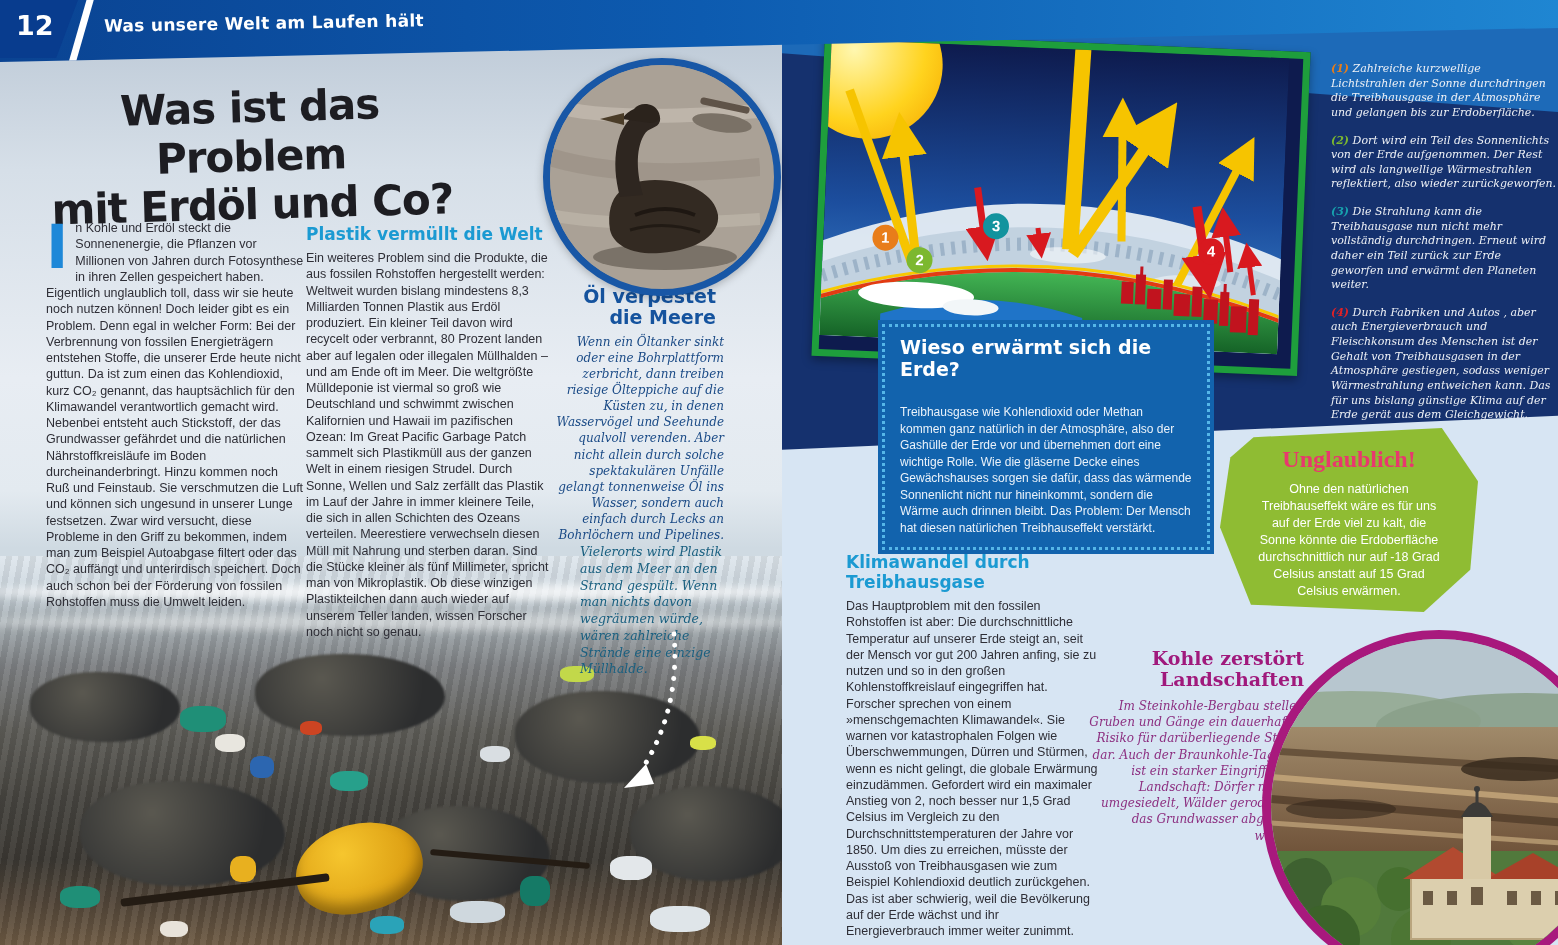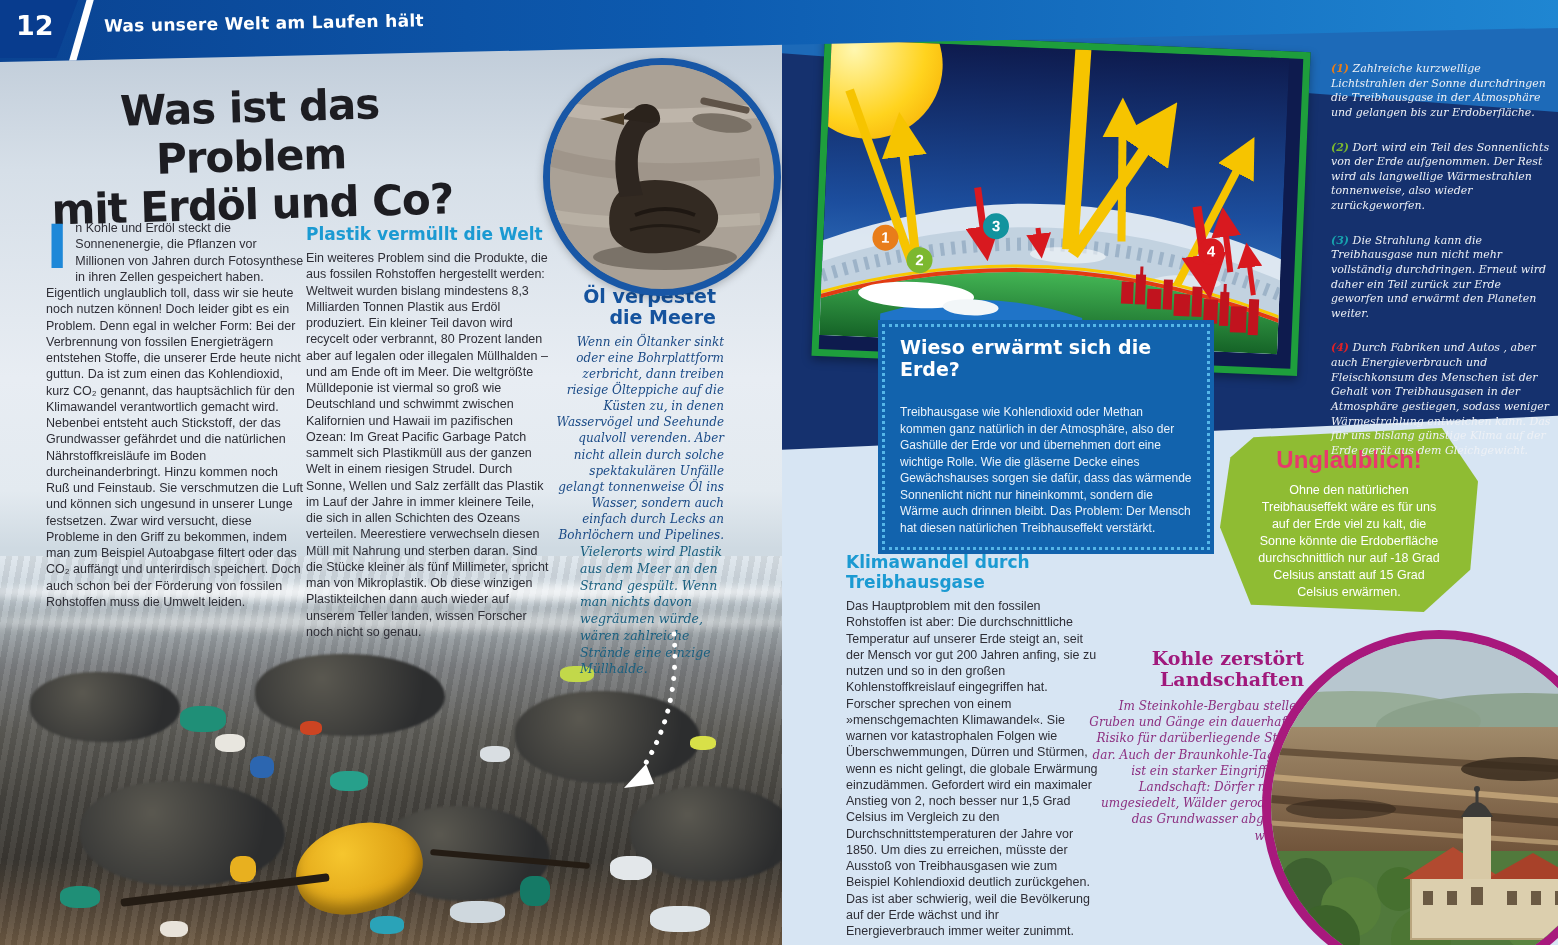--- a/index.html
+++ b/index.html
@@ -57,33 +57,33 @@
   .caption-left{left:580px;top:544px;width:158px;font-size:12.5px;line-height:1.34;color:#1a6080;}
 
   
   .page-right{left:782px;top:0;width:776px;height:945px;background:#d7e5f3;}
   .navy{left:0;top:0;width:776px;height:452px;background:#15316e;
     clip-path:polygon(0 0,100% 0,100% 92%,0 99.5%);}
   .wedge{left:0;top:0;width:776px;height:140px;background:#1d6ab8;
     clip-path:polygon(0 22%,100% 16%,100% 80%,0 38%);z-index:1;}
   .diagram{left:36px;top:42px;width:472px;height:310px;border:7px solid #1e9e3c;
     transform:rotate(2.4deg);background:#0e1b4e;z-index:2;box-shadow:0 4px 10px rgba(0,0,0,.35);}
-  .annotations{left:549px;top:62px;width:226px;z-index:3;display:flex;flex-direction:column;gap:20px;
+  .annotations{left:549px;top:62px;width:226px;z-index:3;display:flex;flex-direction:column;gap:13px;
     color:#eef1f6;font-size:11px;line-height:1.33;align-items:flex-end;}
   .ann-num{font-weight:bold;font-style:italic;}
   .ann-1 .ann-num{color:#e87d1a;} .ann-2 .ann-num{color:#7cb82f;}
   .ann-3 .ann-num{color:#17a3ae;} .ann-4 .ann-num{color:#e02126;}
   .wieso{left:96px;top:320px;width:336px;background:#1263ad;z-index:5;
     padding:16px 22px 18px 22px;box-sizing:border-box;outline:3px dotted #55b6e8;outline-offset:-7px;}
   .wieso h3{margin:0 0 24px 0;color:#fff;font-family:"DejaVu Sans",sans-serif;font-size:19px;}
   .wieso p{margin:0;color:#eaf2fa;font-size:12px;line-height:1.38;}
   .blob{left:438px;top:428px;width:258px;height:184px;background:#8fbc33;z-index:2;
     clip-path:polygon(13% 5%,86% 0%,100% 29%,97% 77%,79% 100%,12% 96%,0% 54%,4% 16%);
     text-align:center;padding:18px 26px 0 26px;box-sizing:border-box;}
-  .blob h3{margin:0 0 6px 0;color:#e8386e;font-family:Liberation Sans, sans-serif;font-size:24px;}
+  .blob h3{margin:0 0 6px 0;color:#e8386e;font-family:Liberation Serif, serif;font-size:24px;}
   .blob p{margin:8px;color:#fff;font-size:12.5px;line-height:1.36;}
   .klima{left:64px;top:540px;width:252px;}
   .kohle-head{left:296px;top:648px;width:226px;text-align:right;color:#a0197c;
     font-family:"DejaVu Serif",serif;font-weight:bold;font-size:19px;line-height:1.12;}
   .kohle-text{left:304px;top:698px;width:218px;text-align:right;font-size:12px;
     line-height:1.35;color:#8c2f80;}
   .castle{left:480px;top:630px;width:336px;height:336px;border-radius:50%;
     border:9px solid #a8197d;overflow:hidden;z-index:2;background:#b7c6cf;}
 </style>
 </head>
@@ -252,21 +252,21 @@
       </svg>
     </div>
 
     <div class="abs annotations serif-it">
       <div class="ann-1">
         <span class="ann-num">(1)</span>
         <span>Zahlreiche kurzwellige Lichtstrahlen der Sonne durchdringen die Treibhausgase in der Atmosphäre und gelangen bis zur Erdoberfläche.</span>
       </div>
       <div class="ann-2">
         <span class="ann-num">(2)</span>
-        <span>Dort wird ein Teil des Sonnenlichts von der Erde aufgenommen. Der Rest wird als langwellige Wärmestrahlen tonnenweise, also wieder zurückgeworfen.</span>
+        <span>Dort wird ein Teil des Sonnenlichts von der Erde aufgenommen. Der Rest wird als langwellige Wärmestrahlen reflektiert, also wieder zurückgeworfen.</span>
       </div>
       <div class="ann-3">
         <span class="ann-num">(3)</span>
         <span>Die Strahlung kann die Treibhausgase nun nicht mehr vollständig durchdringen. Erneut wird daher ein Teil zurück zur Erde geworfen und erwärmt den Planeten weiter.</span>
       </div>
       <div class="ann-4">
         <span class="ann-num">(4)</span>
         <span>Durch Fabriken und Autos , aber auch Energieverbrauch und Fleischkonsum des Menschen ist der Gehalt von Treibhausgasen in der Atmosphäre gestiegen, sodass weniger Wärmestrahlung entweichen kann. Das für uns bislang günstige Klima auf der Erde gerät aus dem Gleichgewicht.</span>
       </div>
     </div>

